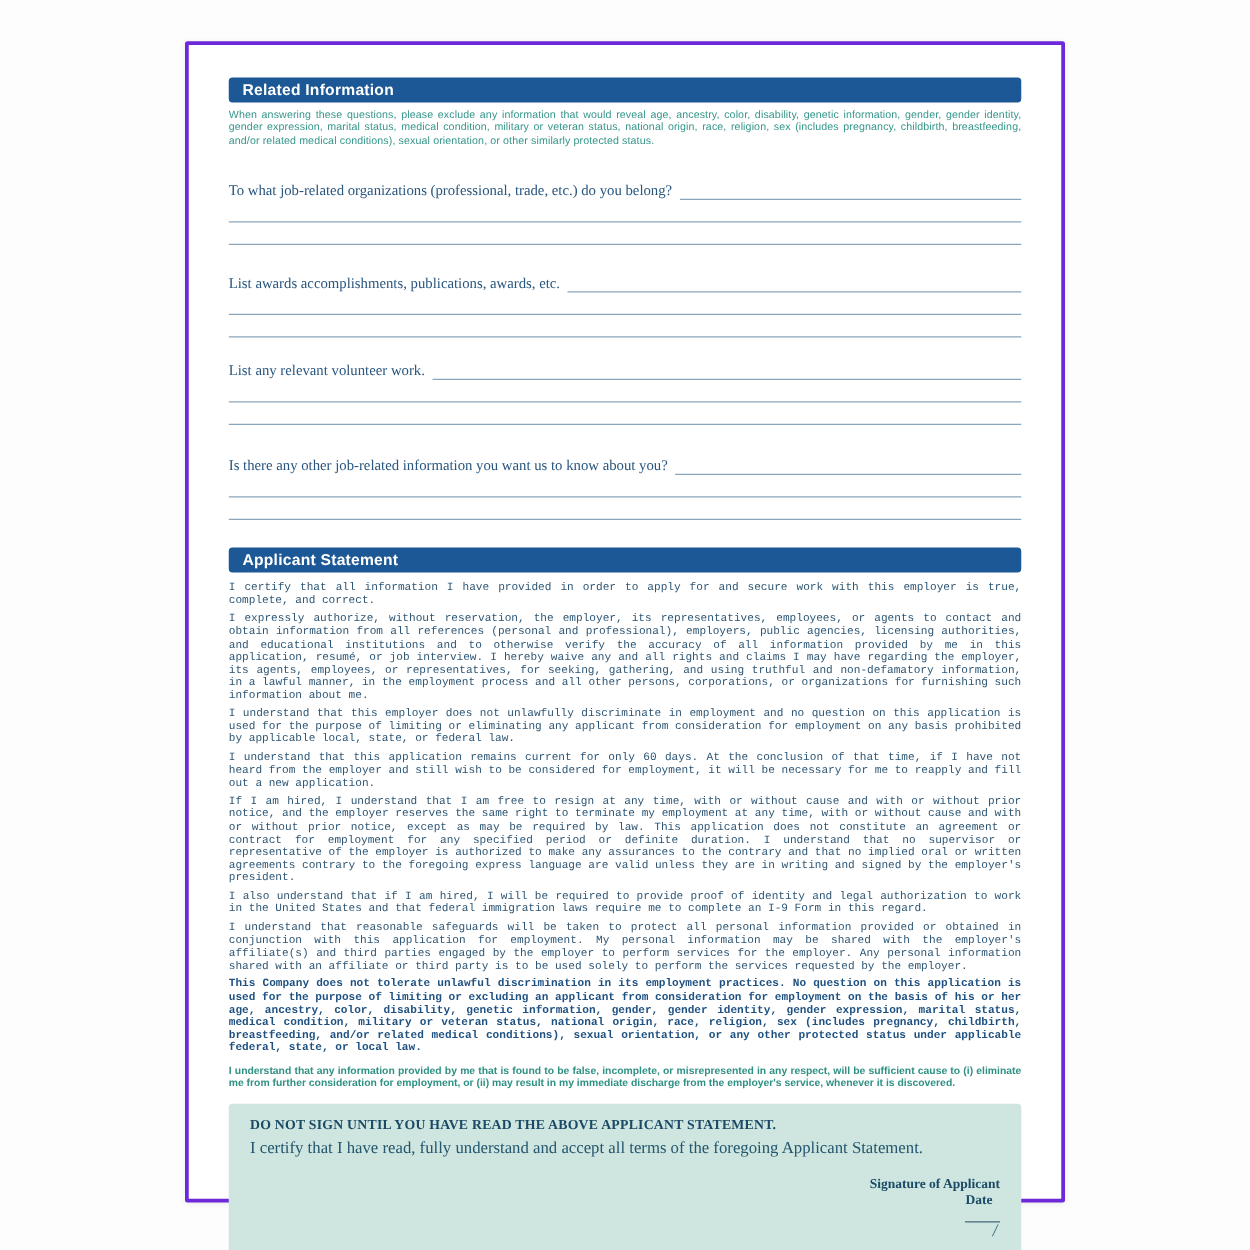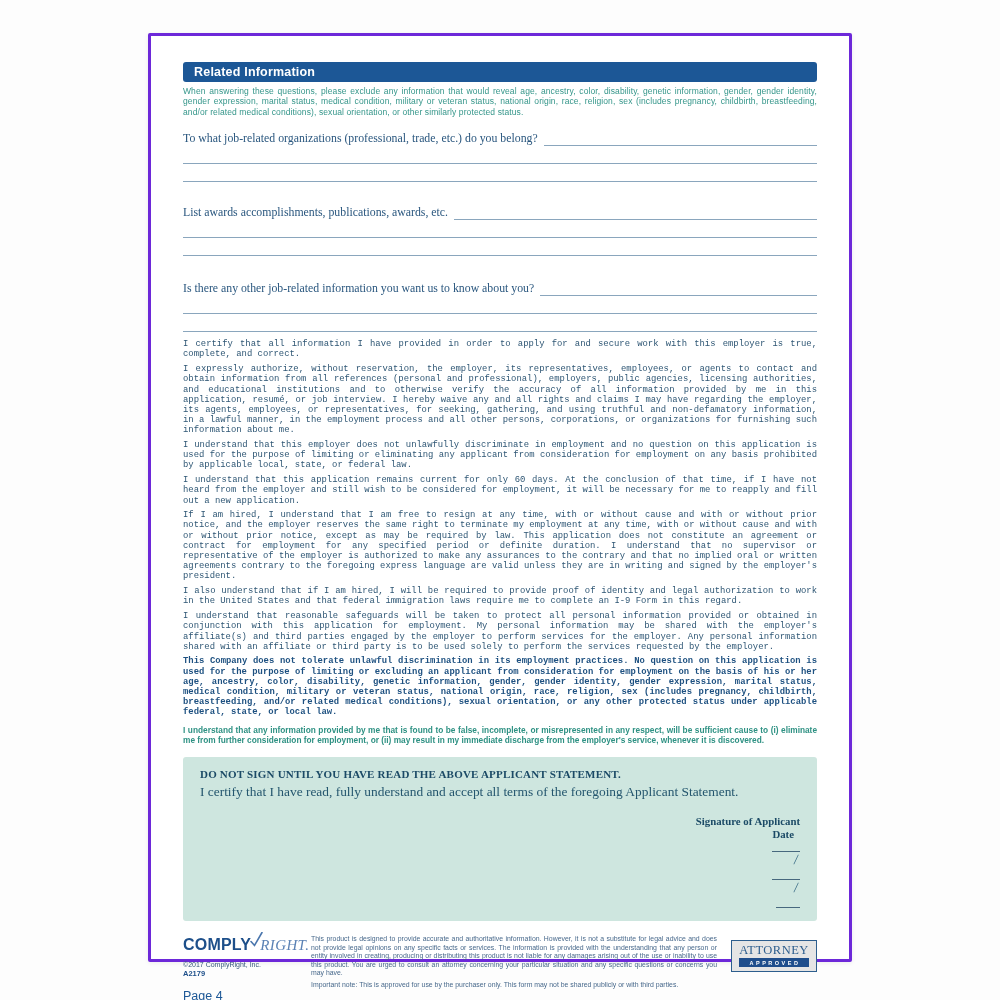--- a/index.html
+++ b/index.html
@@ -23,21 +23,21 @@
     margin-top:4px; color:#35968a; font-size:8.5px; line-height:10.4px;
     text-align:justify; letter-spacing:0.1px;
   }
   
   .q-block { }
   .q-row { display:flex; align-items:flex-end; font-family:"Liberation Serif", serif;
            font-size:11.8px; color:#29567e; height:16px; }
   .q-row .q-label { white-space:nowrap; }
   .q-fill { flex:1; border-bottom:1px solid #8aa6bd; margin-left:6px; height:14px; }
   .rule { height:18px; border-bottom:1px solid #8aa6bd; }
-  .mt10 { margin-top:13px; } .mt22 { margin-top:22px; } .mt18 { margin-top:18px; } .mt24 { margin-top:24px; }
+  .mt10 { margin-top:27px; } .mt22 { margin-top:22px; } .mt18 { margin-top:18px; } .mt24 { margin-top:24px; }
   
   .statement { margin-top:7px; }
   .statement p {
     font-family:Liberation Mono, monospace; font-size:8.9px; line-height:10.2px;
     color:#2e5674; text-align:justify; margin-bottom:4.5px;
   }
   .statement p.bold-blue { font-weight:bold; color:#1e5181; }
   .statement p.bold-teal {
     font-family:"Liberation Sans", sans-serif; font-weight:bold; color:#2e9183;
     font-size:8.3px; line-height:10.2px; margin-top:7px;
@@ -107,30 +107,41 @@
 
     <div class="q-block">
       <div class="q-row mt22">
         <span class="q-label">List awards accomplishments, publications, awards, etc.</span>
         <span class="q-fill"></span>
       </div>
       <div class="rule"></div>
       <div class="rule"></div>
     </div>
 
+    <div class="q-block">
+      <div class="q-row mt18">
+        <span class="q-label">List any relevant volunteer work.</span>
+        <span class="q-fill"></span>
+      </div>
+      <div class="rule"></div>
+      <div class="rule"></div>
+    </div>
 
     <div class="q-block">
       <div class="q-row mt24">
         <span class="q-label">Is there any other job-related information you want us to know about you?</span>
         <span class="q-fill"></span>
       </div>
       <div class="rule"></div>
       <div class="rule"></div>
     </div>
 
+    <div class="section-bar second">
+      <span>Applicant Statement</span>
+    </div>
 
     <div class="statement">
       <p>I certify that all information I have provided in order to apply for and secure work with this employer is true, complete, and correct.</p>
       <p>I expressly authorize, without reservation, the employer, its representatives, employees, or agents to contact and obtain information from all references (personal and professional), employers, public agencies, licensing authorities, and educational institutions and to otherwise verify the accuracy of all information provided by me in this application, resumé, or job interview. I hereby waive any and all rights and claims I may have regarding the employer, its agents, employees, or representatives, for seeking, gathering, and using truthful and non-defamatory information, in a lawful manner, in the employment process and all other persons, corporations, or organizations for furnishing such information about me.</p>
       <p>I understand that this employer does not unlawfully discriminate in employment and no question on this application is used for the purpose of limiting or eliminating any applicant from consideration for employment on any basis prohibited by applicable local, state, or federal law.</p>
       <p>I understand that this application remains current for only 60 days. At the conclusion of that time, if I have not heard from the employer and still wish to be considered for employment, it will be necessary for me to reapply and fill out a new application.</p>
       <p>If I am hired, I understand that I am free to resign at any time, with or without cause and with or without prior notice, and the employer reserves the same right to terminate my employment at any time, with or without cause and with or without prior notice, except as may be required by law. This application does not constitute an agreement or contract for employment for any specified period or definite duration. I understand that no supervisor or representative of the employer is authorized to make any assurances to the contrary and that no implied oral or written agreements contrary to the foregoing express language are valid unless they are in writing and signed by the employer's president.</p>
       <p>I also understand that if I am hired, I will be required to provide proof of identity and legal authorization to work in the United States and that federal immigration laws require me to complete an I-9 Form in this regard.</p>
       <p>I understand that reasonable safeguards will be taken to protect all personal information provided or obtained in conjunction with this application for employment. My personal information may be shared with the employer's affiliate(s) and third parties engaged by the employer to perform services for the employer. Any personal information shared with an affiliate or third party is to be used solely to perform the services requested by the employer.</p>
       <p class="bold-blue">This Company does not tolerate unlawful discrimination in its employment practices. No question on this application is used for the purpose of limiting or excluding an applicant from consideration for employment on the basis of his or her age, ancestry, color, disability, genetic information, gender, gender identity, gender expression, marital status, medical condition, military or veteran status, national origin, race, religion, sex (includes pregnancy, childbirth, breastfeeding, and/or related medical conditions), sexual orientation, or any other protected status under applicable federal, state, or local law.</p>

